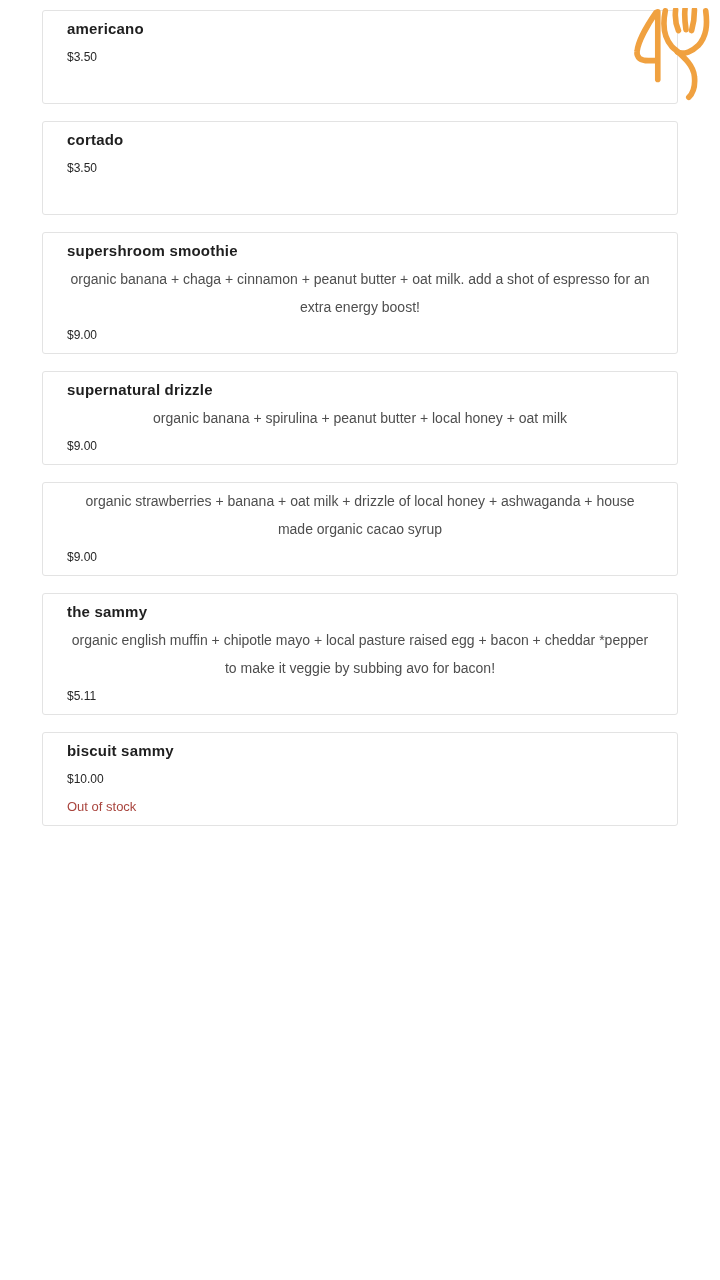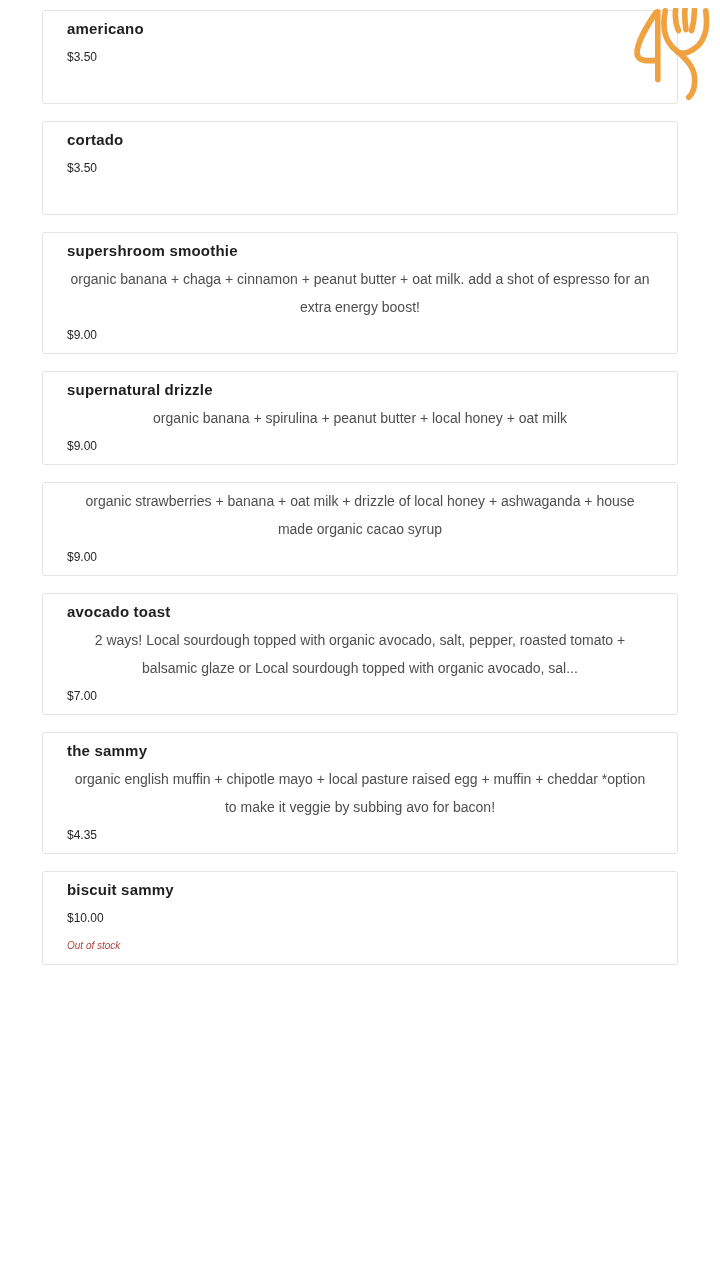--- a/index.html
+++ b/index.html
@@ -45,22 +45,21 @@
     font-size: 14px;
     color: var(--desc-color, #4e4e4e);
     max-width: 588px;
     text-align: center;
   }
   .item-price {
     font-size: 12px;
     color: var(--price-color, #262626);
   }
   .item-stock {
-    font-size: 10px;
-    font-style: italic;
+    font-size: 13px;
     color: var(--stock-color, #a9453e);
   }
   .logo {
     position: absolute;
     top: 8px;
     left: 627px;
     width: 86px;
     height: 94px;
     color: var(--accent-color, #f0a140);
     pointer-events: none;
@@ -97,31 +96,25 @@
     <p class="item-price">$9.00</p>
 
   </article>
 
   <article class="card">
     <p class="item-desc">organic strawberries + banana + oat milk + drizzle of local honey + ashwaganda + house made organic cacao syrup</p>
     <p class="item-price">$9.00</p>
 
   </article>
 
-  <article class="card">
-    <h3 class="item-name">avocado toast</h3>
-    <p class="item-desc">2 ways! Local sourdough topped with organic avocado, salt, pepper, roasted tomato + balsamic glaze or Local sourdough topped with organic avocado, sal...</p>
-    <p class="item-price">$7.00</p>
-
-  </article>
 
   <article class="card">
     <h3 class="item-name">the sammy</h3>
-    <p class="item-desc">organic english muffin + chipotle mayo + local pasture raised egg + muffin + cheddar *option to make it veggie by subbing avo for bacon!</p>
-    <p class="item-price">$4.35</p>
+    <p class="item-desc">organic english muffin + chipotle mayo + local pasture raised egg + bacon + cheddar *pepper to make it veggie by subbing avo for bacon!</p>
+    <p class="item-price">$5.11</p>
 
   </article>
 
   <article class="card">
     <h3 class="item-name">biscuit sammy</h3>
     <p class="item-price">$10.00</p>
     <p class="item-stock">Out of stock</p>
   </article>
 
 </main>

